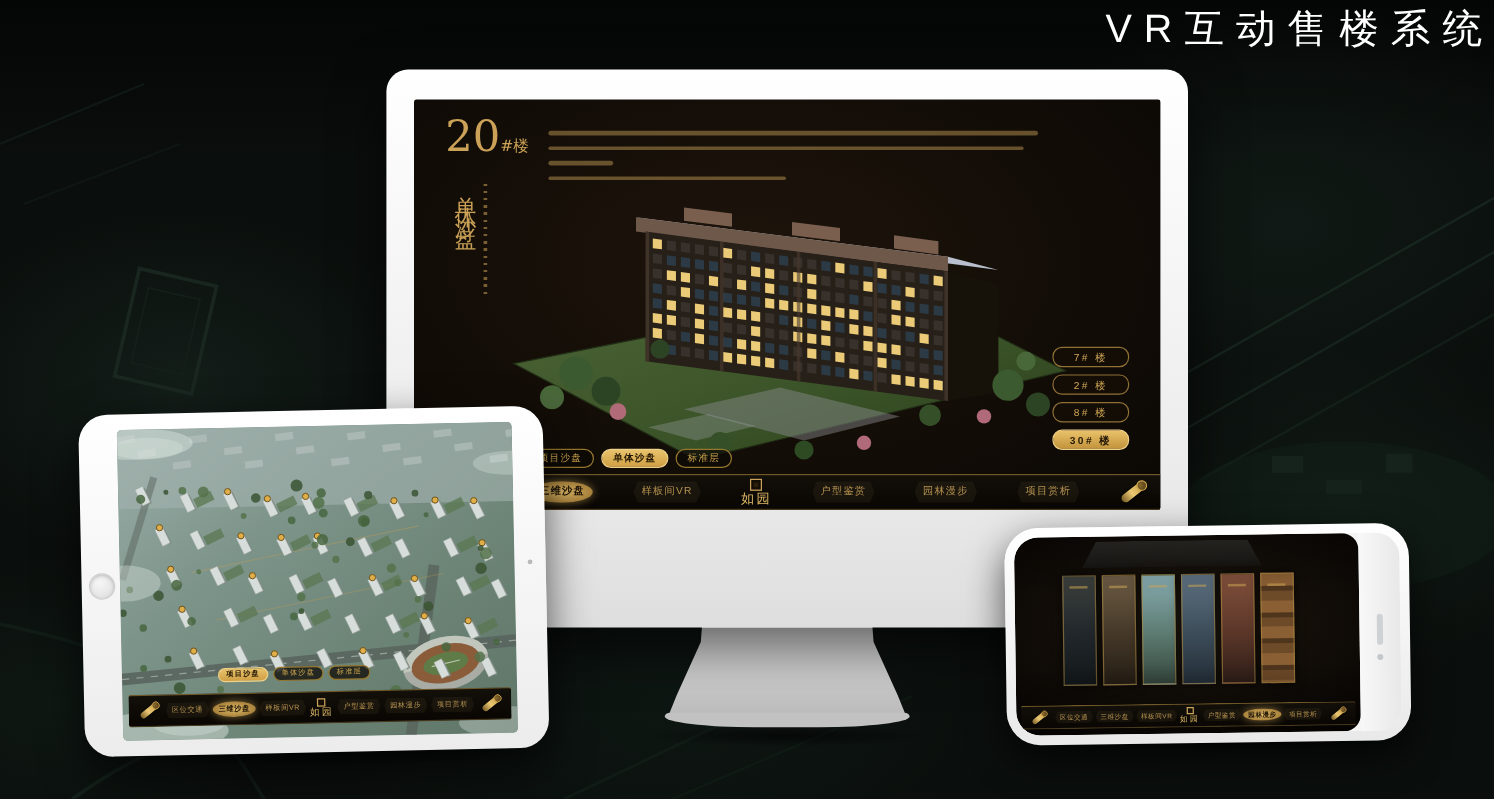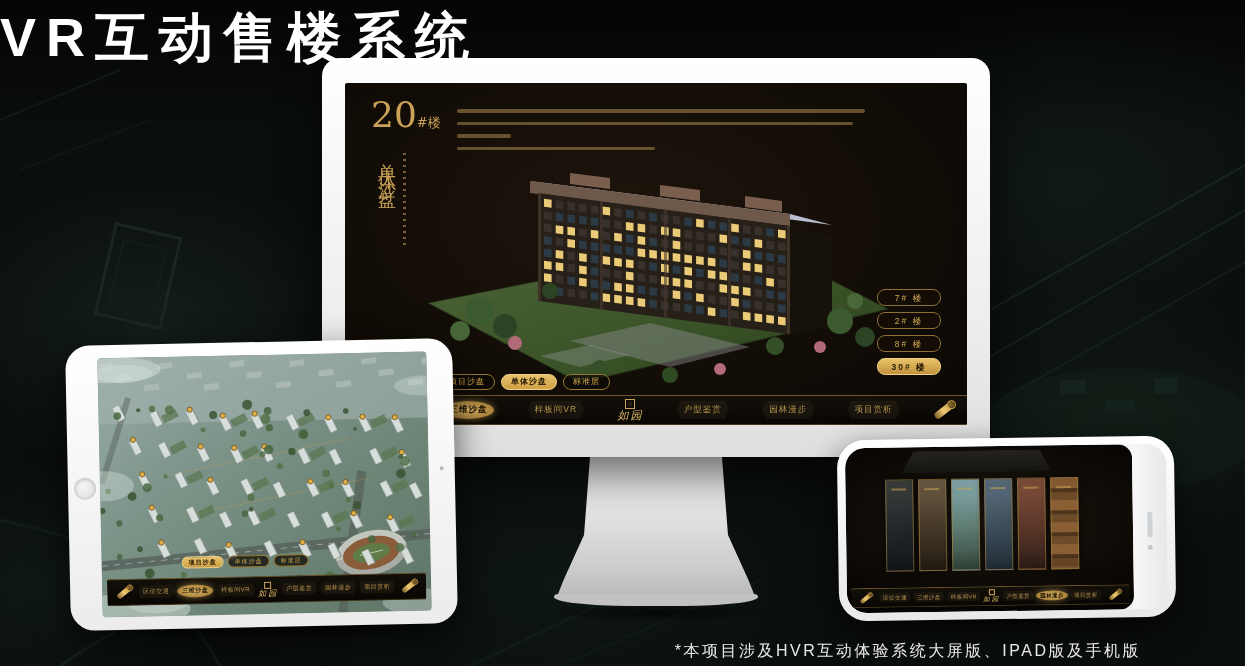--- a/index.html
+++ b/index.html
@@ -7,51 +7,51 @@
     background:linear-gradient(180deg,#040505 0%,#070908 8%,#0a0e0c 20%,#0a0e0c 100%);
     font-family:"Liberation Sans",sans-serif;}
   .bg-map{position:absolute;inset:0;z-index:0;
     background:
       radial-gradient(320px 220px at 12% 48%, rgba(26,42,35,.55), transparent 70%),
       radial-gradient(380px 260px at 86% 28%, rgba(22,36,30,.5), transparent 70%),
       radial-gradient(300px 200px at 90% 64%, rgba(26,42,33,.45), transparent 70%),
       radial-gradient(420px 240px at 45% 88%, rgba(18,32,26,.45), transparent 70%),
       radial-gradient(260px 180px at 4% 88%, rgba(20,34,27,.5), transparent 70%);}
   .bg-lines{position:absolute;inset:0;z-index:0;}
-  .title{position:absolute;top:2px;left:0;width:100%;margin:0;text-align:left;z-index:6;
-    color:#fff;font-size:54px;font-weight:700;letter-spacing:10px;}
+  .title{position:absolute;top:2px;left:0;width:100%;margin:0;text-align:right;z-index:6;
+    color:#fff;font-size:33px;font-weight:400;letter-spacing:10px;}
   .footnote{position:absolute;top:641px;right:104px;z-index:6;color:#e9e9e9;
     font-size:16px;letter-spacing:2.5px;}
   .shadow{position:absolute;border-radius:50%;background:radial-gradient(closest-side,rgba(0,0,0,.6),transparent);z-index:1;}
 
   
   .pill{display:inline-block;border:1px solid #97782f;border-radius:9px;background:rgba(14,10,5,.75);
     color:#cfa64e;padding:2px 9px;font-size:8px;letter-spacing:1px;line-height:1.2;}
   .pill.active{background:linear-gradient(180deg,#e8c36c,#cf9f44);color:#221603;border-color:#eed088;font-weight:bold;}
   .navbar{position:absolute;left:0;right:0;bottom:0;height:30px;display:flex;align-items:center;
     justify-content:space-between;padding:0 12px;box-sizing:border-box;
     background:linear-gradient(180deg,#13100a,#090603);
     border-top:1px solid rgba(196,156,74,.55);border-bottom:1px solid rgba(196,156,74,.3);}
   .nav-item{color:#b69350;font-size:8.5px;letter-spacing:1px;padding:3px 7px;white-space:nowrap;
     background:rgba(255,215,130,.05);clip-path:polygon(7% 0,93% 0,100% 50%,93% 100%,7% 100%,0 50%);}
   .nav-item.active{background:radial-gradient(ellipse at center,#e0ba68 0%,#ab853e 65%,#6b5120 100%);
     color:#1c1204;border-radius:50%;clip-path:none;font-weight:bold;box-shadow:0 0 7px rgba(222,182,94,.55);}
-  .nav-logo{display:flex;flex-direction:column;align-items:center;gap:1px;line-height:1;font-style:italic;}
+  .nav-logo{display:flex;flex-direction:column;align-items:center;gap:1px;line-height:1;}
   .seal{width:10px;height:10px;border:1px solid #caa45c;background:#2a1d0a;box-sizing:border-box;
     box-shadow:inset 0 0 0 2px #120c04;}
   .logo-text{color:#dcb765;font-size:11px;letter-spacing:2px;font-family:"DejaVu Serif",serif;}
   .scroll{position:relative;width:22px;height:7px;border-radius:4px;flex:none;
     background:linear-gradient(90deg,#7c5f28,#ecc873 45%,#c49a42);transform:rotate(-38deg);
     box-shadow:0 1px 2px rgba(0,0,0,.6);}
   .scroll::after{content:'';position:absolute;right:-3px;top:-1px;width:9px;height:9px;border-radius:50%;
     background:radial-gradient(circle at 35% 35%,#8a6a2e,#4a3512);border:1px solid #caa049;box-sizing:border-box;}
 
   
   .monitor{position:absolute;left:322px;top:58px;z-index:2;}
-  .m-frame{width:668px;height:399px;box-sizing:border-box;border-radius:18px 18px 8px 8px;
+  .m-frame{width:668px;height:465px;box-sizing:border-box;border-radius:18px 18px 8px 8px;
     background:linear-gradient(180deg,#ffffff,#ececec 70%,#dedede);padding:25px 23px 32px 23px;
     box-shadow:0 16px 44px rgba(0,0,0,.6);}
   .m-screen{position:relative;width:622px;height:342px;overflow:hidden;border-radius:2px;
     background:radial-gradient(ellipse at 45% 40%,#1e150c 0%,#130d07 55%,#0a0704 100%);}
   .m-stand{position:absolute;left:234px;top:399px;width:200px;height:142px;z-index:-1;
     background:linear-gradient(180deg,#f1f1f1 0%,#e3e3e3 40%,#cccccc 78%,#b9b9b9 100%);
     clip-path:polygon(17% 0,83% 0,86% 55%,96% 86%,100% 100%,0 100%,4% 86%,14% 55%);}
   .m-base{position:absolute;left:232px;top:536px;width:204px;height:12px;background:#c2c2c2;
     border-radius:6px 6px 100px 100px / 4px 4px 12px 12px;z-index:-1;}
   .m-shadow{left:214px;top:546px;width:240px;height:18px;}
@@ -699,14 +699,13 @@
           </div>
         </div>
         <div class="p-face">
           <div class="p-pill"></div>
           <div class="p-dot"></div>
         </div>
       </div>
     </div>
   </div>
 
-  <div class="footnote">*本项目涉及HVR互动体验系统大屏版、IPAD版及手机版</div>
 </div>
 
 </body></html>

